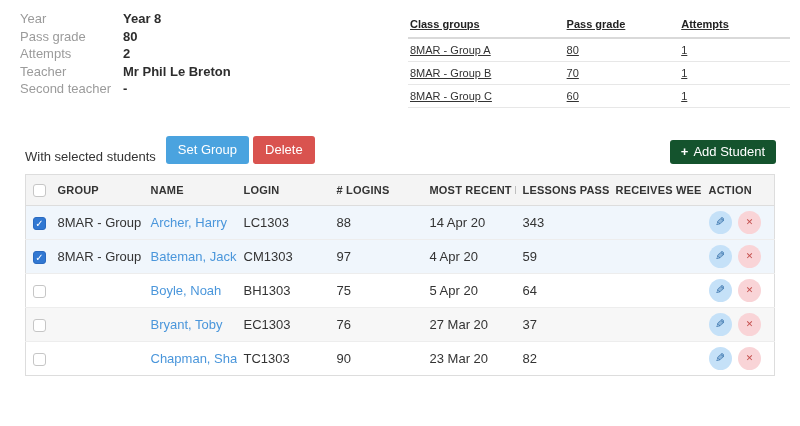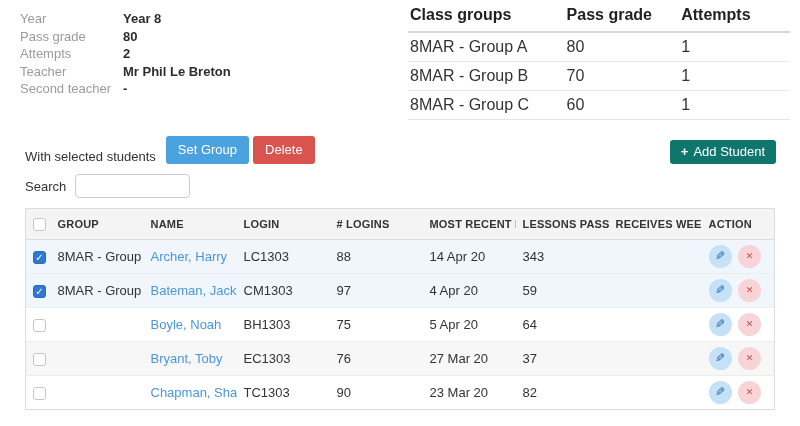--- a/index.html
+++ b/index.html
@@ -6,22 +6,22 @@
   html,body { width:800px; height:426px; overflow:hidden; background:#fff;
     font-family:"Liberation Sans","DejaVu Sans",sans-serif; color:#333; }
 
   
   .top-info { position:absolute; left:20px; top:10px; font-size:13px; }
   .info-row { display:flex; line-height:17.6px; }
   .info-label { width:103px; color:#9b9b9b; }
   .info-value { font-weight:bold; color:#2d2d2d; }
 
   
-  .groups-table { position:absolute; left:408px; top:0; width:382px;
-    border-collapse:collapse; font-size:16px; }
+  .groups-table { position:absolute; left:408px; top:12px; width:382px;
+    border-collapse:collapse; font-size:11px;text-decoration:underline; }
   .groups-table th { text-align:left; font-weight:bold; color:#222;
     padding:6px 2px 7px 2px; border-bottom:2px solid #d9d9d9; }
   .groups-table td { padding:5px 2px; border-bottom:1px solid #e7e7e7; color:#333; }
   .gcol-g { width:41%; } .gcol-p { width:30%; } .gcol-a { width:29%; }
 
   
   .panel { position:absolute; left:25px; top:121px; width:751px; }
   .tabs { display:flex; border-bottom:1px solid #ddd; font-size:13.5px; }
   .tab { padding:10px 15px 9px 15px; color:#3c3c3c; cursor:pointer; margin-bottom:-1px;
     border:1px solid transparent; border-top:3px solid transparent; }
@@ -29,21 +29,21 @@
     border-bottom:1px solid #f8f8f8; padding-top:8px; }
 
   
   .toolbar { margin-top:15px; display:flex; align-items:flex-end; font-size:13px; }
   .toolbar-label { margin-right:10px; }
   .btn { display:inline-block; border:none; border-radius:3px; color:#fff;
     font-size:13px; padding:6px 12px; cursor:pointer; line-height:16px;
     font-family:inherit; }
   .btn-blue { background:#4aa3df; }
   .btn-red  { background:#d9534f; margin-left:4px; }
-  .btn-add  { margin-left:auto; background:#0f766e; padding:4px 11px; }
+  .btn-add  { margin-left:auto; background:#14532d; padding:4px 11px; }
   .plus { font-weight:bold; margin-right:5px; }
 
   
   .search-row { margin-top:10px; display:flex; align-items:center; font-size:13px; }
   .search-row label { margin-right:9px; }
   .search-input { width:115px; height:24px; border:1px solid #ccc; border-radius:4px;
     padding:2px 6px; font-size:12px; font-family:inherit; outline:none; }
 
   
   .students-table { margin-top:10px; width:749px; border-collapse:collapse;
@@ -134,24 +134,20 @@
 <div class="panel">
 
 
   <div class="toolbar">
     <span class="toolbar-label">With selected students</span>
     <button class="btn btn-blue">Set Group</button>
     <button class="btn btn-red">Delete</button>
     <button class="btn btn-add"><span class="plus">+</span><span>Add Student</span></button>
   </div>
 
-  <div class="search-row">
-    <label>Search</label>
-    <input class="search-input" type="text" value="" style="">
-  </div>
 
   <table class="students-table">
     <colgroup>
       <col style="width:25px">
         <col style="width:93px">
         <col style="width:93px">
         <col style="width:93px">
       <col style="width:93px">
         <col style="width:93px">
         <col style="width:93px">

